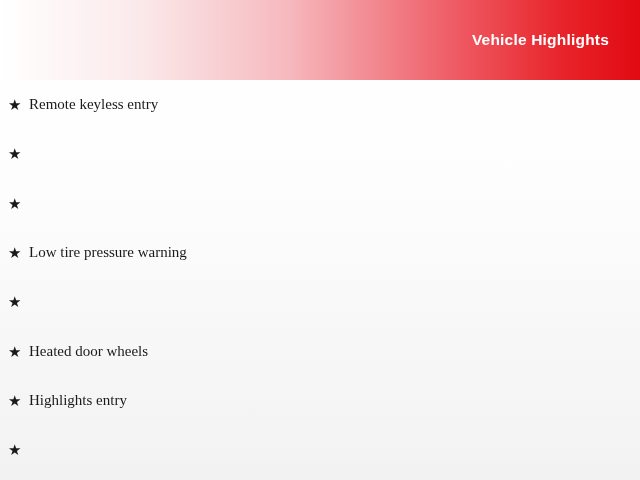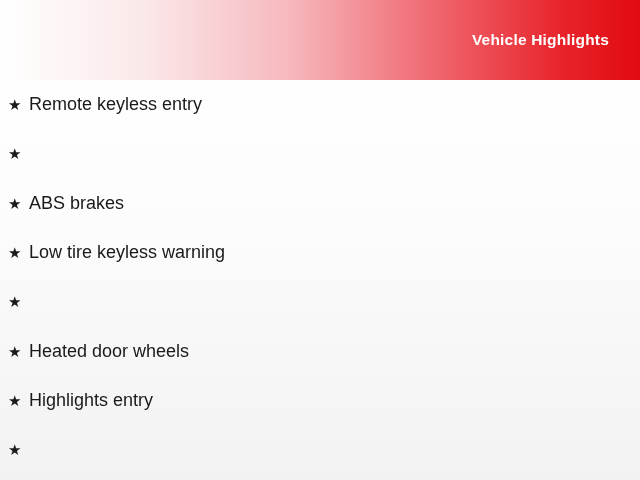--- a/index.html
+++ b/index.html
@@ -57,23 +57,24 @@
   }
   .bullet {
     width: 21px;
     flex: 0 0 21px;
     font-size: 15px;
     line-height: 1;
     color: #1a1a1a;
     text-align: left;
   }
   .item-label {
-    font-size: 18px;
+    font-size: 15px;
     color: #1a1a1a;
     white-space: nowrap;
+    font-family: Liberation Serif, serif;
   }
 </style>
 </head>
 <body>
 
 <div class="page">
 
   <div class="header">
     <div class="header-title">Vehicle Highlights</div>
   </div>
@@ -81,25 +82,24 @@
   <ul class="list">
     <li class="list-item">
       <span class="bullet">★</span>
       <span class="item-label">Remote keyless entry</span>
     </li>
     <li class="list-item">
       <span class="bullet">★</span>
     </li>
     <li class="list-item">
       <span class="bullet">★</span>
-      <span class="item-label">ABS brakes</span>
     </li>
     <li class="list-item">
       <span class="bullet">★</span>
-      <span class="item-label">Low tire keyless warning</span>
+      <span class="item-label">Low tire pressure warning</span>
     </li>
     <li class="list-item">
       <span class="bullet">★</span>
     </li>
     <li class="list-item">
       <span class="bullet">★</span>
       <span class="item-label">Heated door wheels</span>
     </li>
     <li class="list-item">
       <span class="bullet">★</span>

